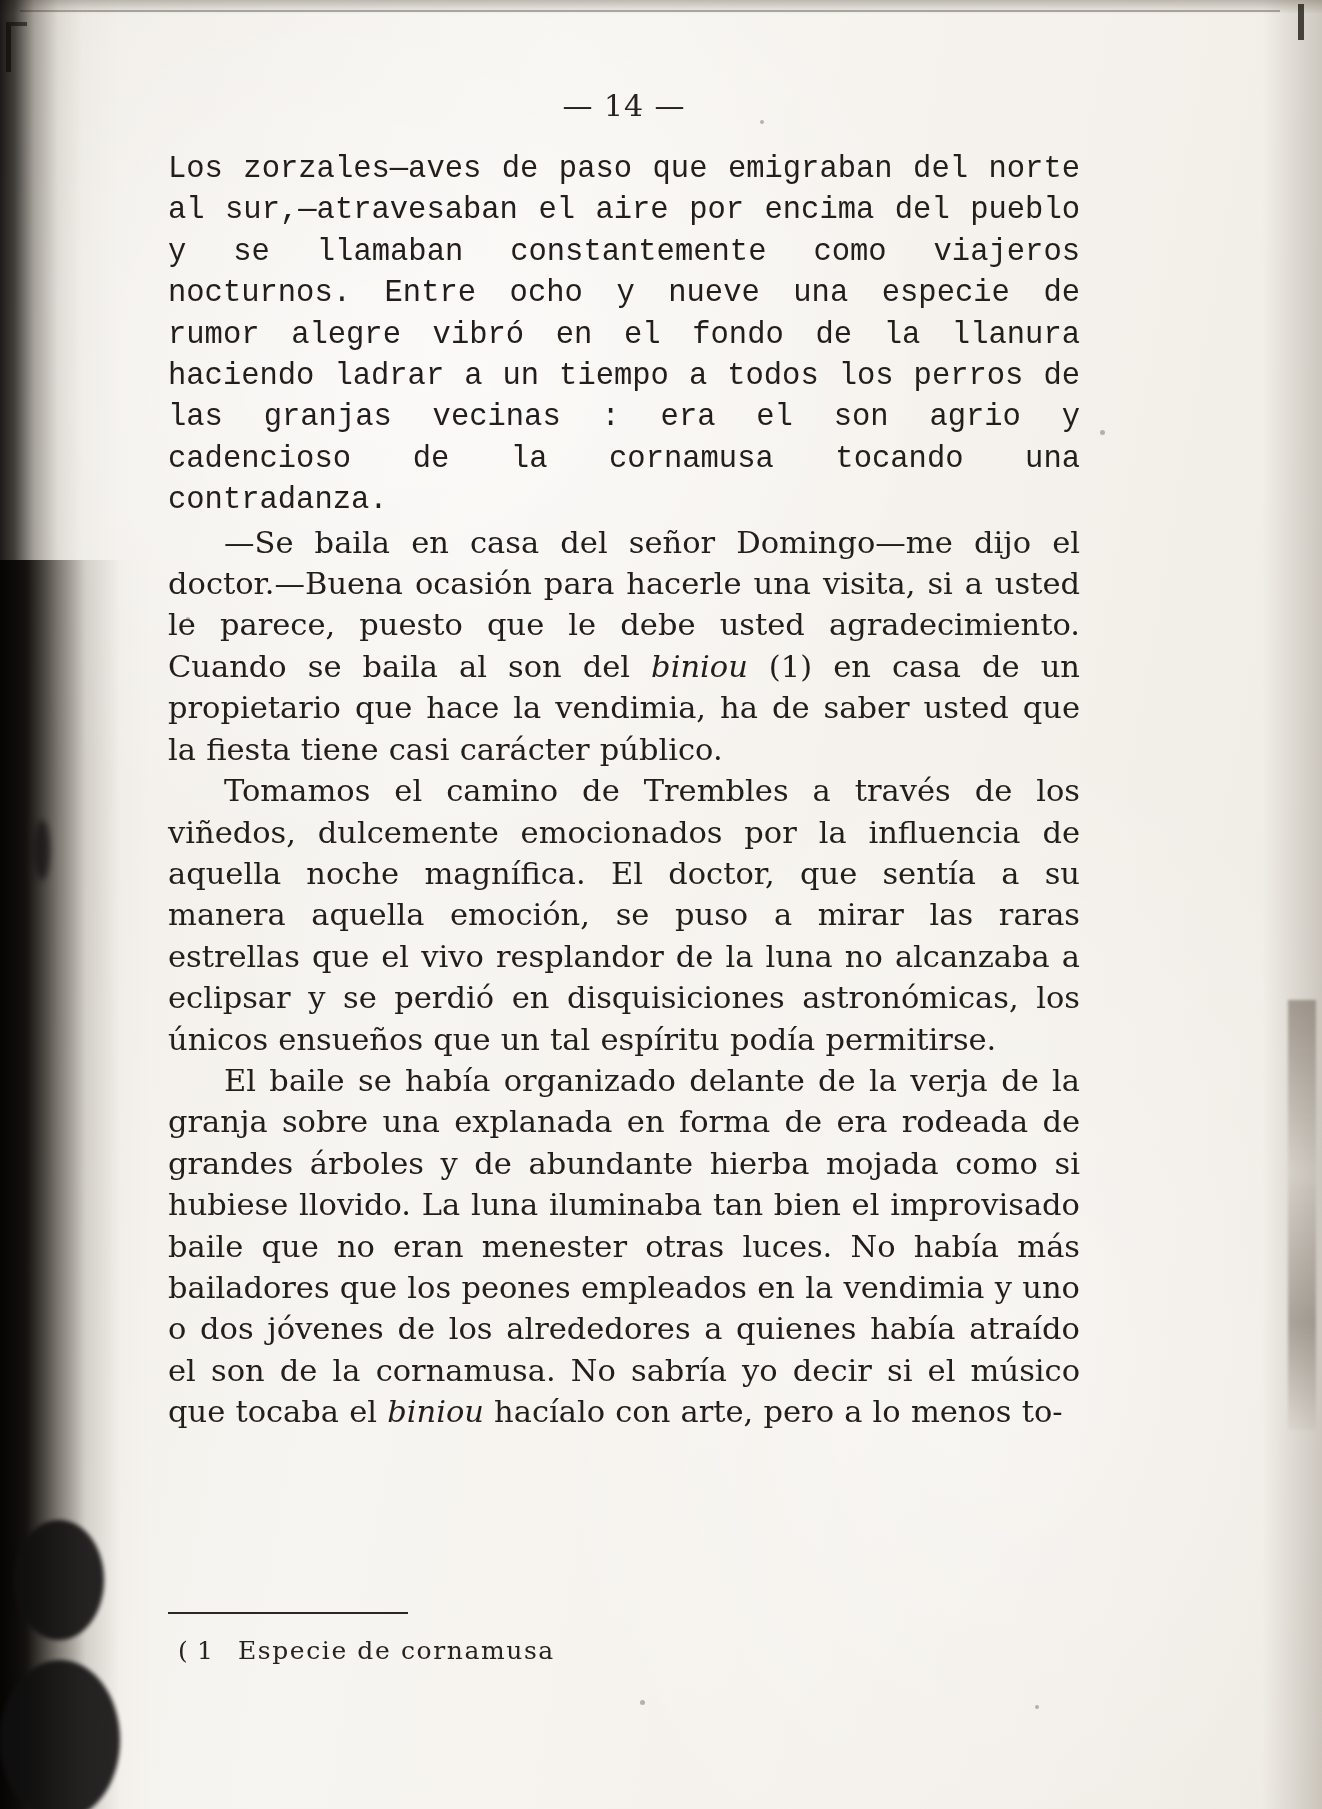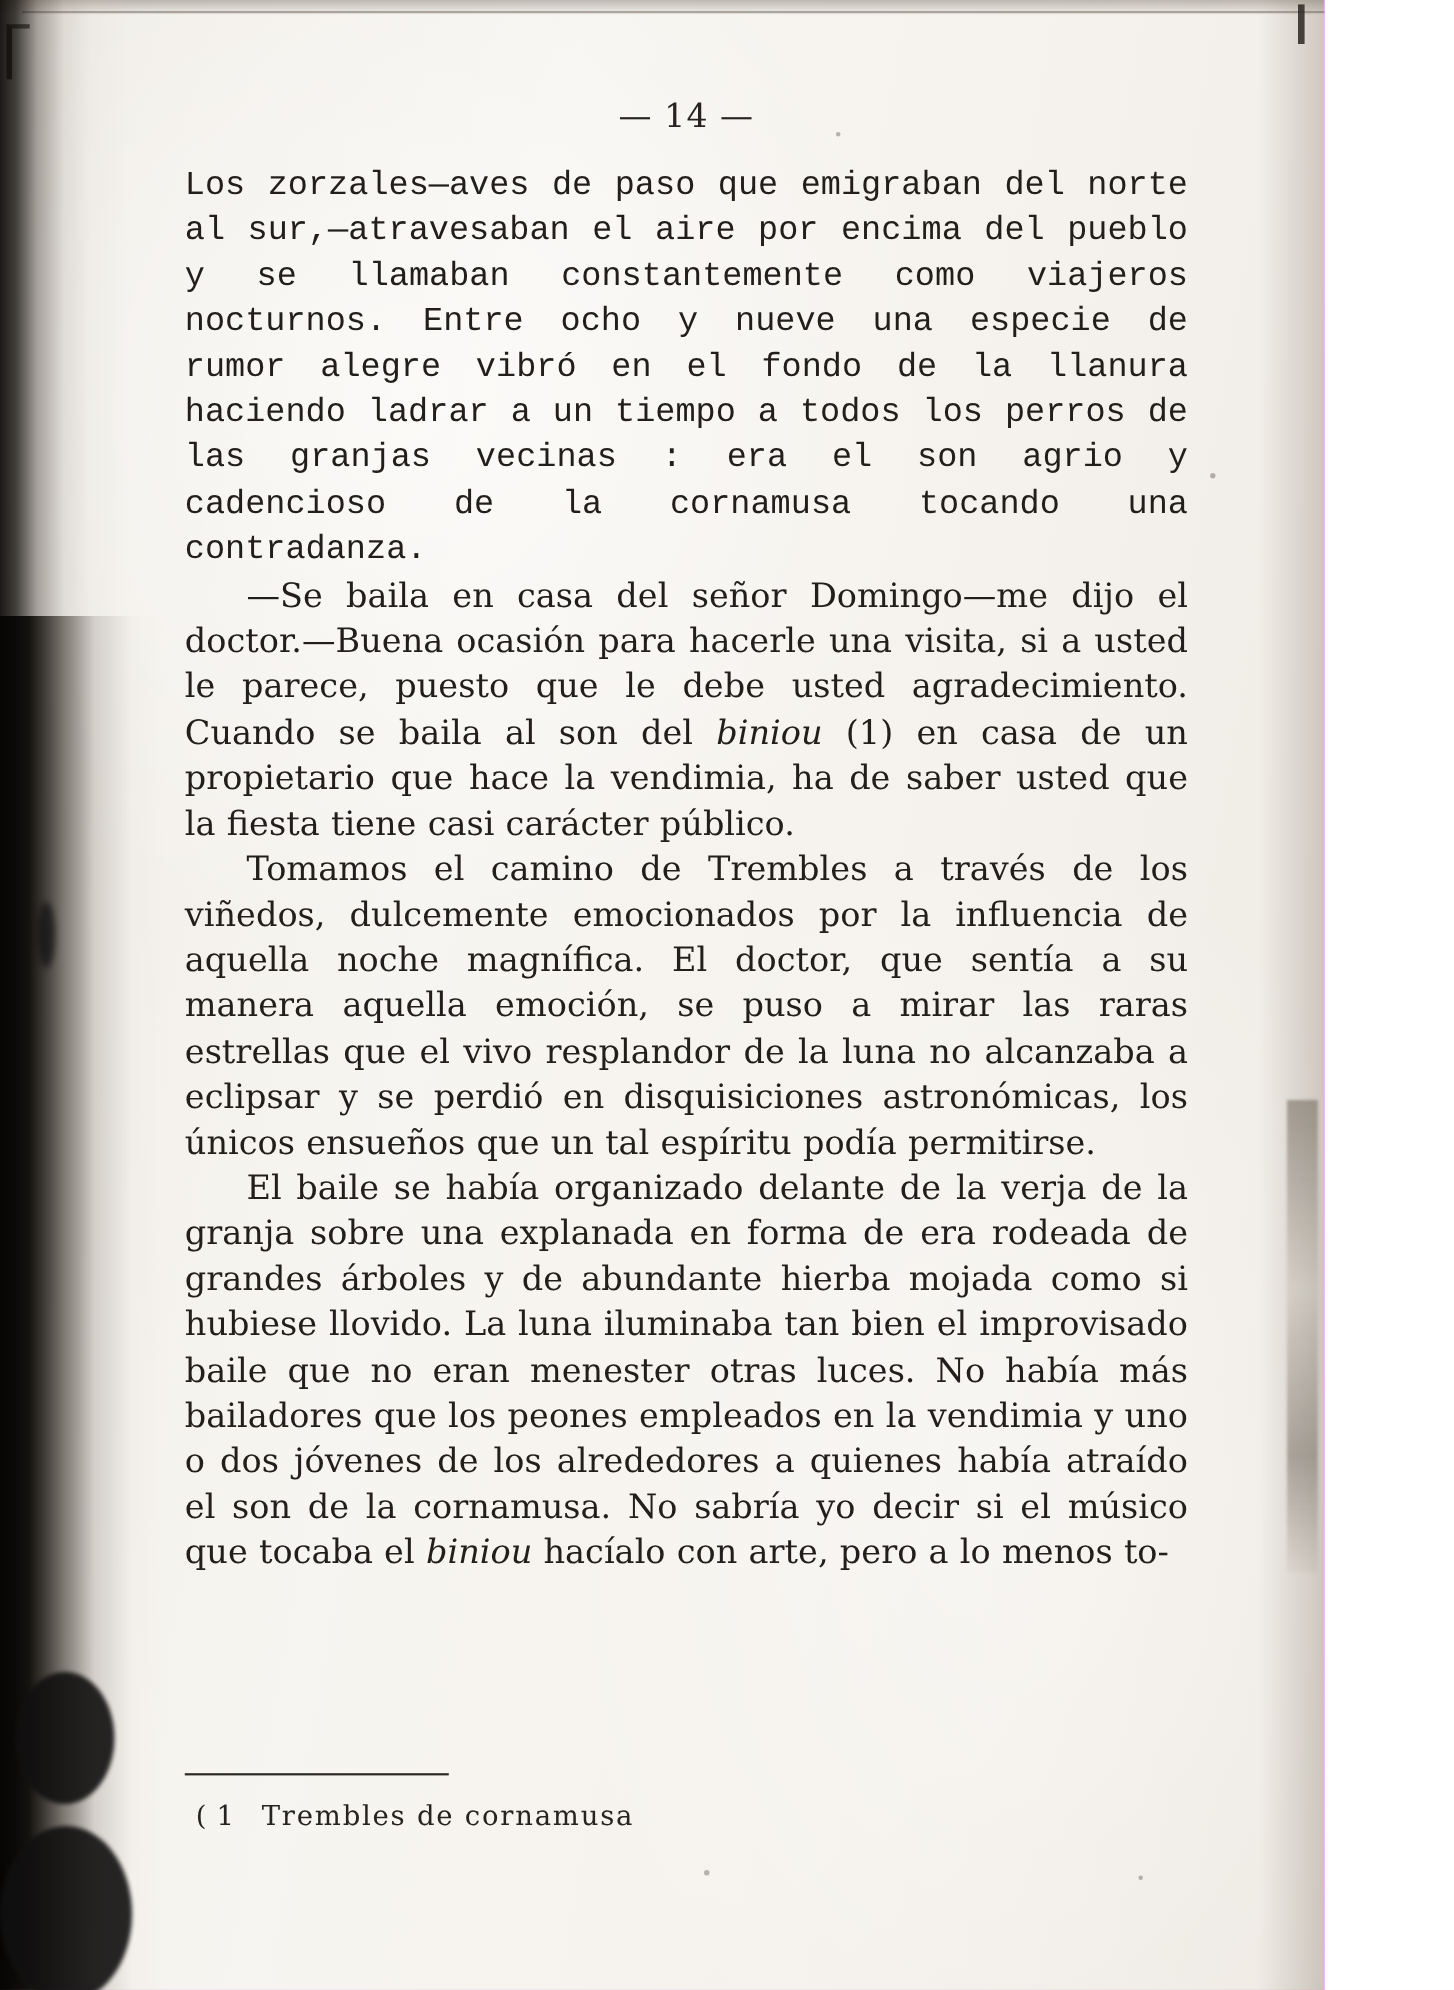--- a/index.html
+++ b/index.html
@@ -5,23 +5,23 @@
   html, body {
     margin: 0;
     padding: 0;
     background: #ffffff;
   }
   body {
     font-family: "DejaVu Serif", serif;
   }
   .page {
     position: relative;
-    width: 1204px;
+    width: 1322px;
     height: 1809px;
-    background: #d946ef;
+    background: #0ea5e9;
     overflow: hidden;
   }
 
   
   .paper {
     position: absolute;
     inset: 0;
     background:
       radial-gradient(ellipse 60% 40% at 30% 20%, rgba(255,255,255,0.55), rgba(255,255,255,0) 70%),
       radial-gradient(ellipse 50% 50% at 75% 75%, rgba(255,255,255,0.4), rgba(255,255,255,0) 70%),
@@ -211,15 +211,15 @@
 
     <p class="body first">Los zorzales—aves de paso que emigraban del norte al sur,—atravesaban el aire por encima del pueblo y se llamaban constantemente como viajeros nocturnos. Entre ocho y nueve una especie de rumor alegre vibró en el fondo de la llanura haciendo ladrar a un tiempo a todos los perros de las granjas vecinas : era el son agrio y cadencioso de la cornamusa tocando una contradanza.</p>
     <p class="body">—Se baila en casa del señor Domingo—me dijo el doctor.—Buena ocasión para hacerle una visita, si a usted le parece, puesto que le debe usted agradecimiento. Cuando se baila al son del <em>biniou</em> (1) en casa de un propietario que hace la vendimia, ha de saber usted que la fiesta tiene casi carácter público.</p>
     <p class="body">Tomamos el camino de Trembles a través de los viñedos, dulcemente emocionados por la influencia de aquella noche magnífica. El doctor, que sentía a su manera aquella emoción, se puso a mirar las raras estrellas que el vivo resplandor de la luna no alcanzaba a eclipsar y se perdió en disquisiciones astronómicas, los únicos ensueños que un tal espíritu podía permitirse.</p>
     <p class="body">El baile se había organizado delante de la verja de la granja sobre una explanada en forma de era rodeada de grandes árboles y de abundante hierba mojada como si hubiese llovido. La luna iluminaba tan bien el improvisado baile que no eran menester otras luces. No había más bailadores que los peones empleados en la vendimia y uno o dos jóvenes de los alrededores a quienes había atraído el son de la cornamusa. No sabría yo decir si el músico que tocaba el <em>biniou</em> hacíalo con arte, pero a lo menos to-</p>
   </div>
 
   <div class="footnote-rule"></div>
   <div class="footnote">
     <span class="fn-mark">( 1</span>
-    <span class="fn-text">Trembles de cornamusa</span>
+    <span class="fn-text">Especie de cornamusa</span>
   </div>
 </div>
 
 </body></html>

